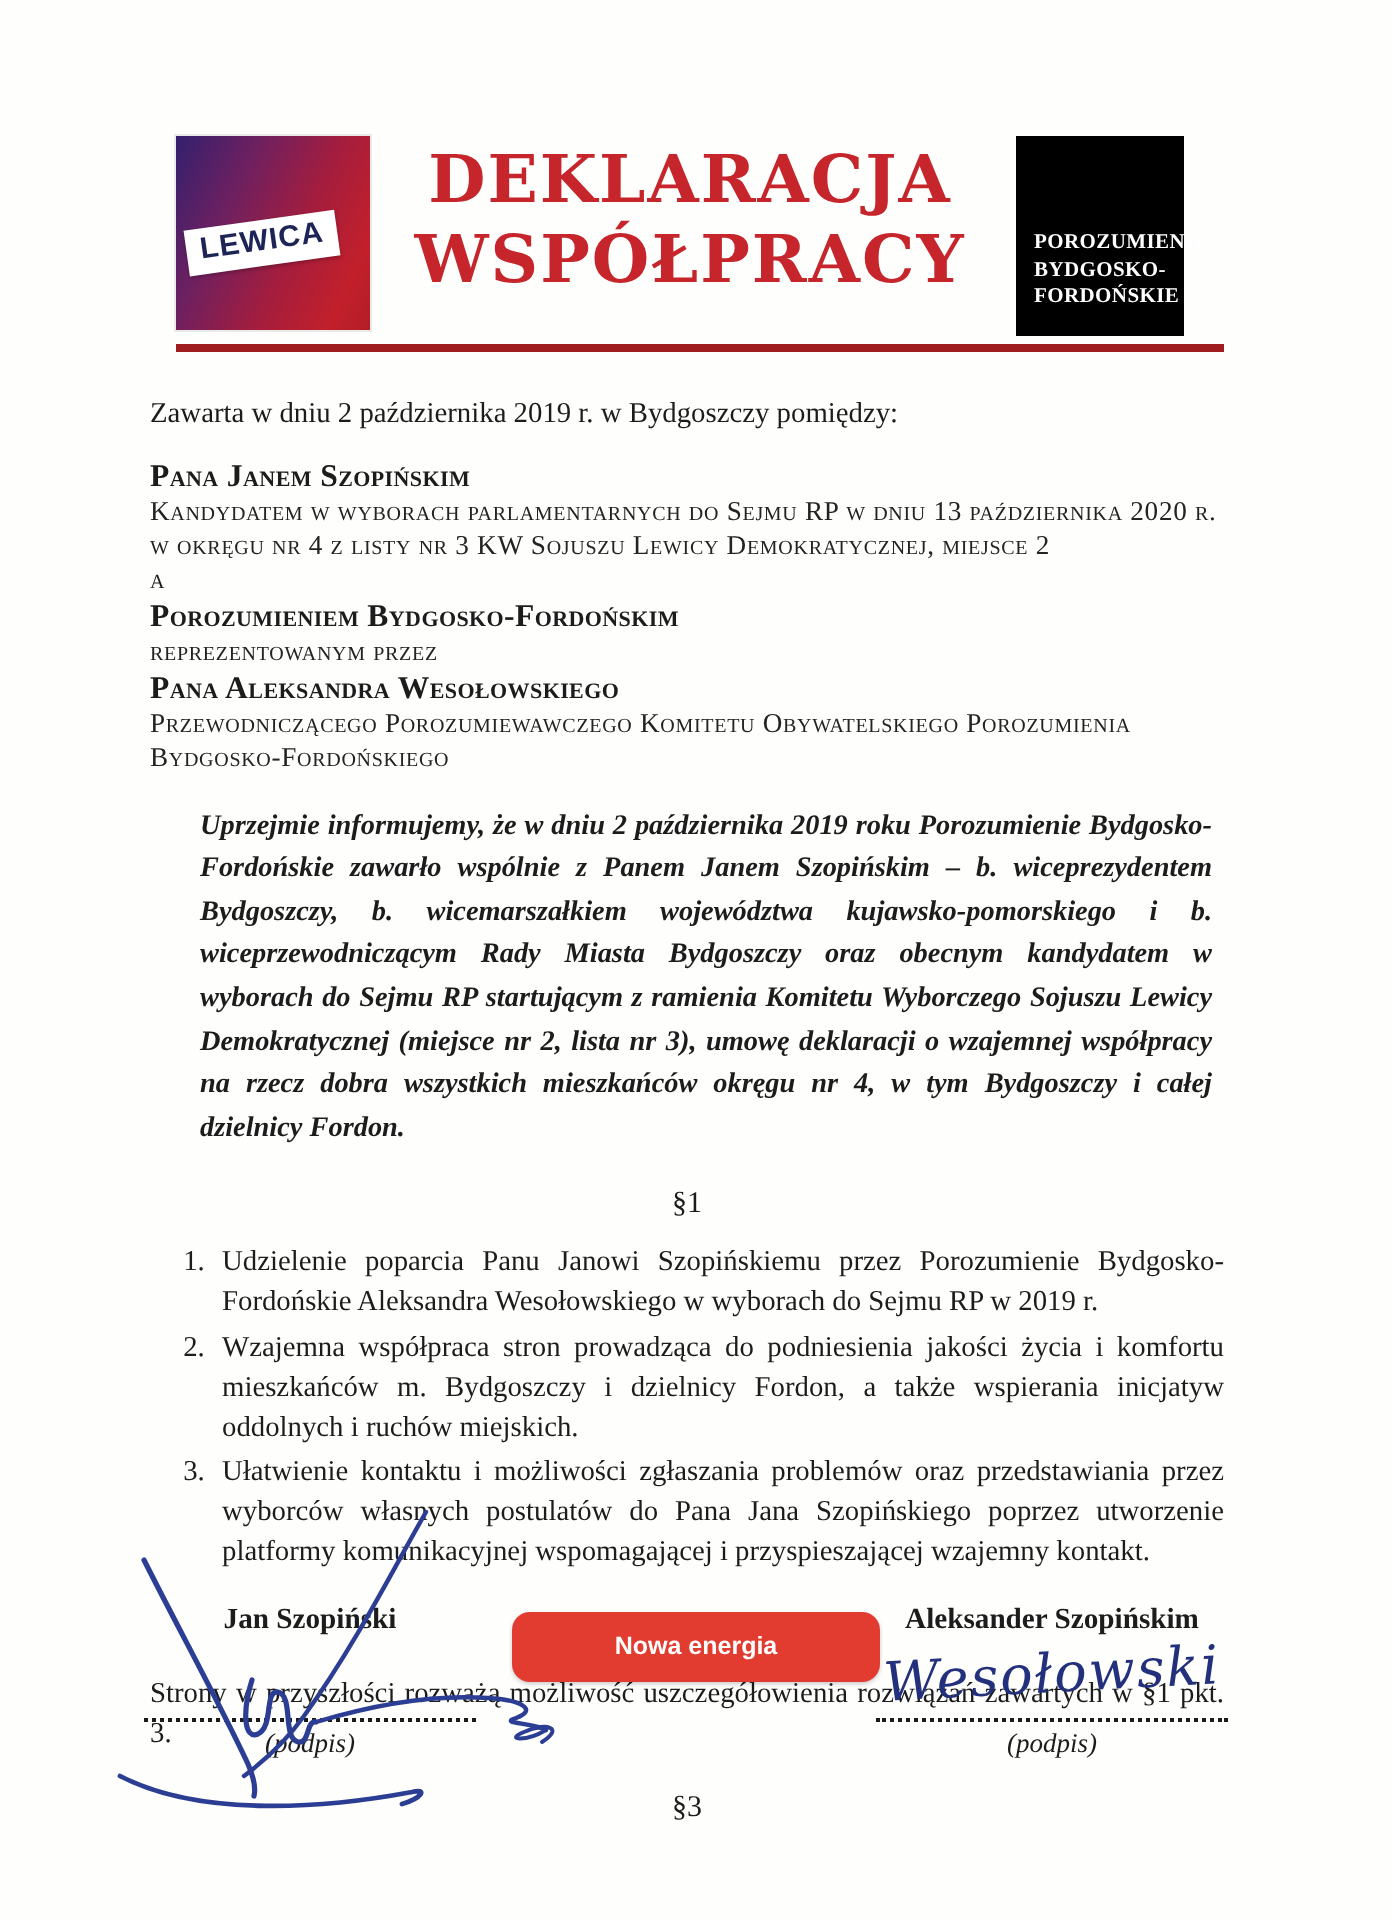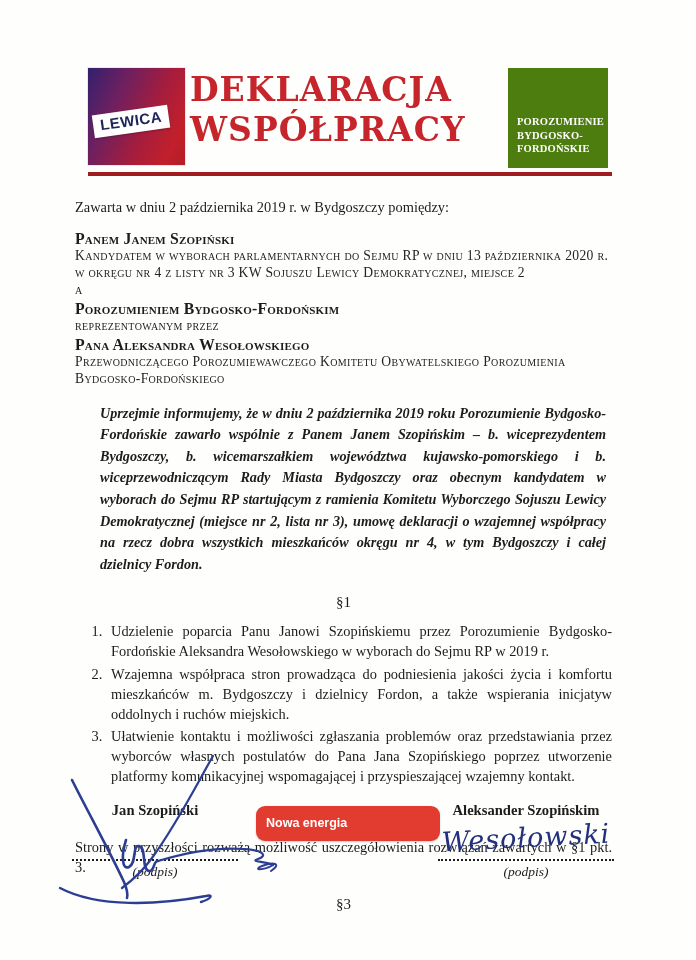--- a/index.html
+++ b/index.html
@@ -28,30 +28,30 @@
     transform:rotate(-8deg);
     box-shadow:0 1px 2px rgba(0,0,0,.25);
   }
   .lewica-banner span {
     font-family:"Liberation Sans", sans-serif;
     font-weight:bold; font-size:15px; letter-spacing:.5px;
     color:#1d2557;
   }
   .doc-title {
     position:absolute; left:190px; top:70px; width:310px;
-    text-align:left;
+    text-align:center;
     font-family:"DejaVu Serif", serif;
     font-weight:bold;
     font-size:33px; line-height:1.22; letter-spacing:1px;
     color:#c5252b;
   }
   .pbf-logo {
     position:absolute; left:508px; top:68px;
-    width:100px; height:100px;
-    background:#4d7c0f;
+    width:84px; height:100px;
+    background:#000000;
     box-sizing:border-box;
     padding:47px 6px 0 9px;
     color:#ffffff;
     font-family:"Liberation Serif", serif;
     font-weight:bold;
     font-size:10.5px; line-height:1.3; letter-spacing:.2px;
   }
   .header-rule {
     position:absolute; left:88px; right:84px; top:172px;
     height:4px; background:#9f1d1f;
@@ -97,20 +97,21 @@
     font-size:27px; letter-spacing:1px;
     color:#23307c;
     transform:rotate(-3deg);
     pointer-events:none;
   }
   .badge {
     position:absolute; left:256px; top:14px; width:164px;
     background:#e23b30;
     border-radius:9px;
     padding:8px 10px;
+    text-align:center;
     color:#ffffff;
     font-family:"Liberation Sans", sans-serif;
     font-weight:bold;
     font-size:12.5px; line-height:1.5;
     box-shadow:0 1px 2px rgba(0,0,0,.2);
   }
   .ink-svg { position:absolute; left:30px; top:740px; pointer-events:none; }
 </style>
 </head>
 <body>
@@ -134,21 +135,21 @@
     <div>FORDOŃSKIE</div>
   </div>
 
   <div class="header-rule"></div>
 
   <div class="content">
 
     <div class="intro">Zawarta w dniu 2 października 2019 r. w Bydgoszczy pomiędzy:</div>
 
     <div class="parties">
-      <div class="p-name">Panem Janem Szopiński</div>
+      <div class="p-name">Pana Janem Szopińskim</div>
       <div class="p-desc">Kandydatem w wyborach parlamentarnych do Sejmu RP w dniu 13 października 2020 r.</div>
       <div class="p-desc">w okręgu nr 4 z listy nr 3 KW Sojuszu Lewicy Demokratycznej, miejsce 2</div>
       <div class="p-conj">a</div>
       <div class="p-name">Porozumieniem Bydgosko-Fordońskim</div>
       <div class="p-desc">reprezentowanym przez</div>
       <div class="p-name">Pana Aleksandra Wesołowskiego</div>
       <div class="p-desc">Przewodniczącego Porozumiewawczego Komitetu Obywatelskiego Porozumienia</div>
       <div class="p-desc">Bydgosko-Fordońskiego</div>
     </div>
 

